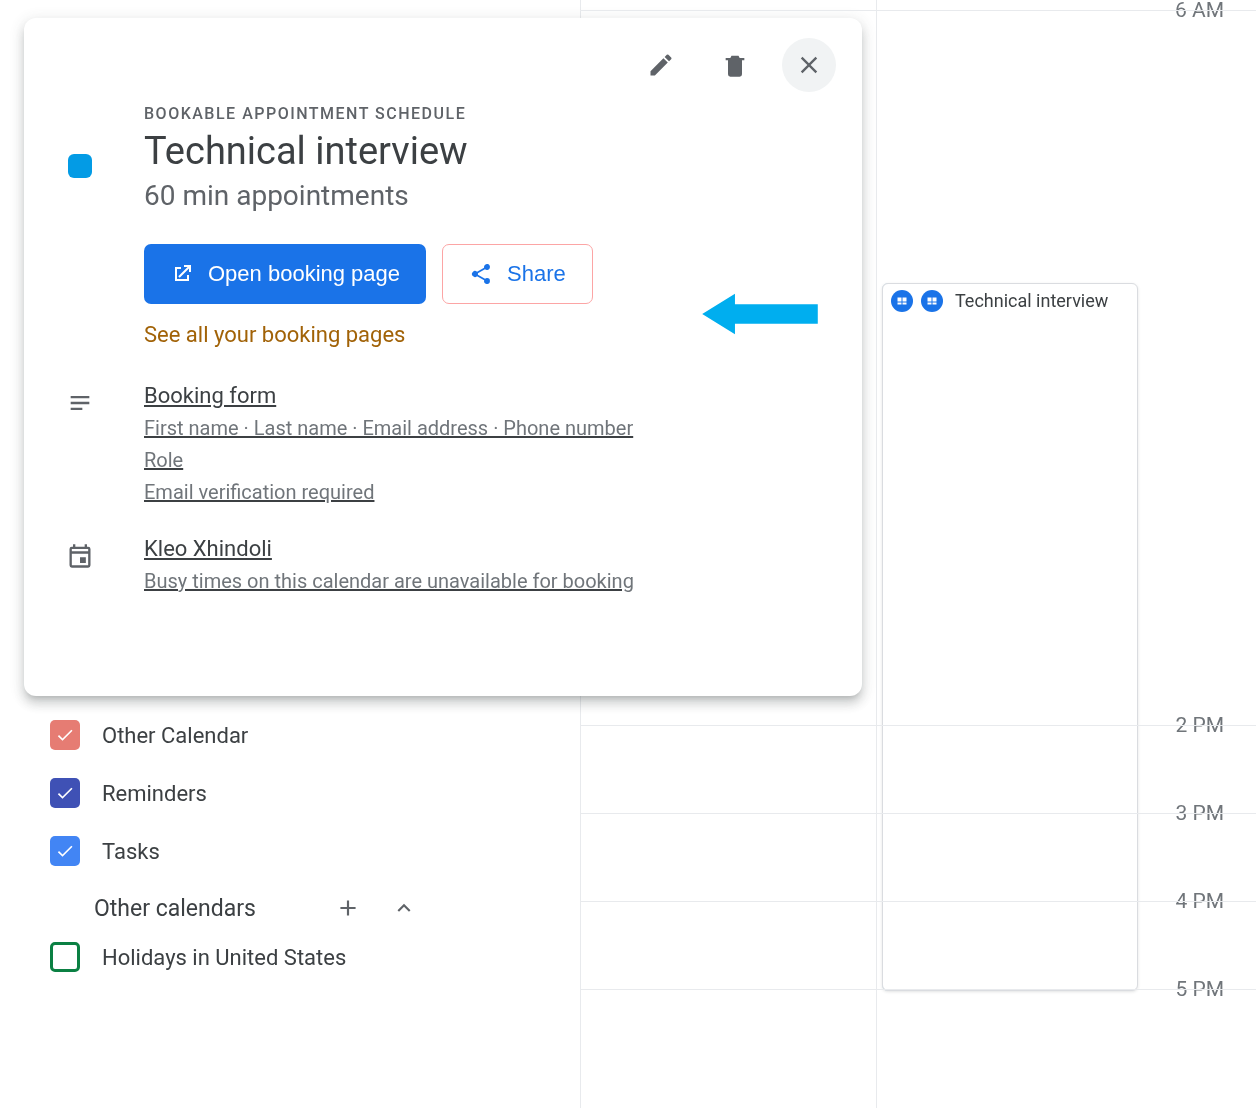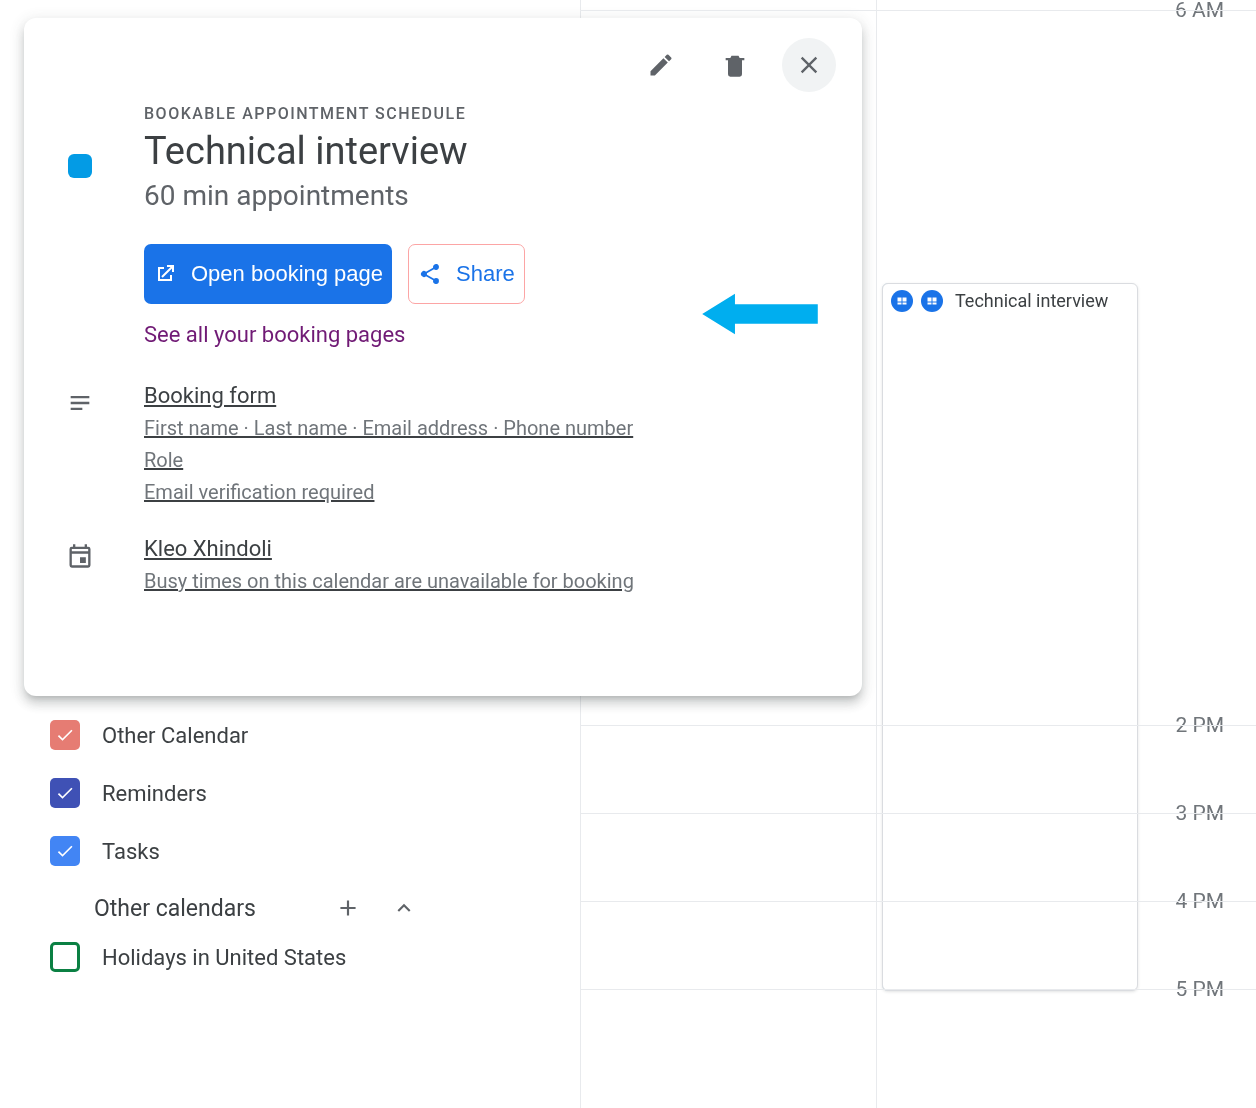--- a/index.html
+++ b/index.html
@@ -185,41 +185,41 @@
     color: #5f6368;
     margin-bottom: 32px;
   }
 
   .btn-row { display: flex; gap: 16px; margin-bottom: 18px; }
   .btn {
     display: inline-flex;
     align-items: center;
     gap: 14px;
     height: 60px;
-    padding: 0 9px;
+    padding: 0 26px;
     border-radius: 7px;
     font-size: 22px;
     font-weight: 500;
     cursor: pointer;
     border: none;
   }
   .btn.primary {
     background: #1a73e8;
     color: #fff;
   }
   .btn.primary svg { width: 24px; height: 24px; fill: #fff; }
   .btn.secondary {
     background: #fff;
     color: #1a73e8;
     border: 1px solid #fca5a5;
   }
   .btn.secondary svg { width: 24px; height: 24px; fill: #1a73e8; }
 
   .link {
-    color: #701a75;
+    color: #a16207;
     font-size: 22px;
     cursor: pointer;
     display: inline-block;
     margin-bottom: 36px;
   }
 
   .detail-row { display: flex; gap: 34px; margin-bottom: 28px; }
   .detail-icon {
     width: 60px; flex: 0 0 60px;
     display: flex; justify-content: center;

